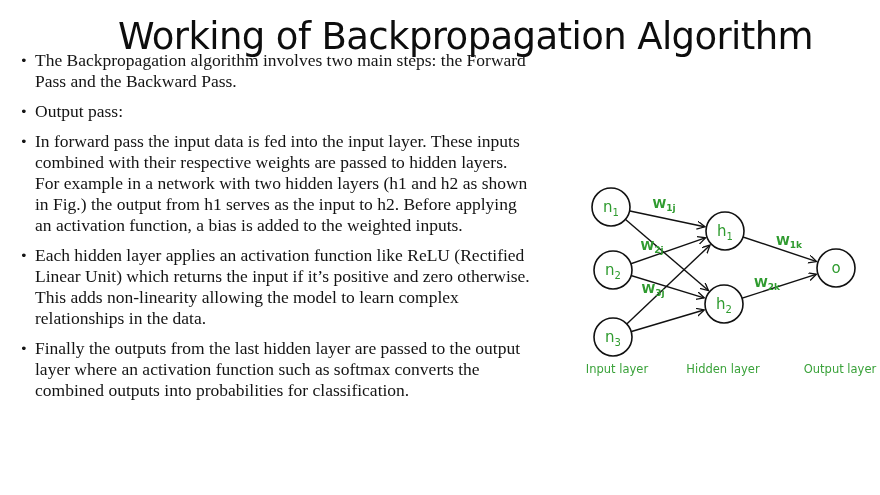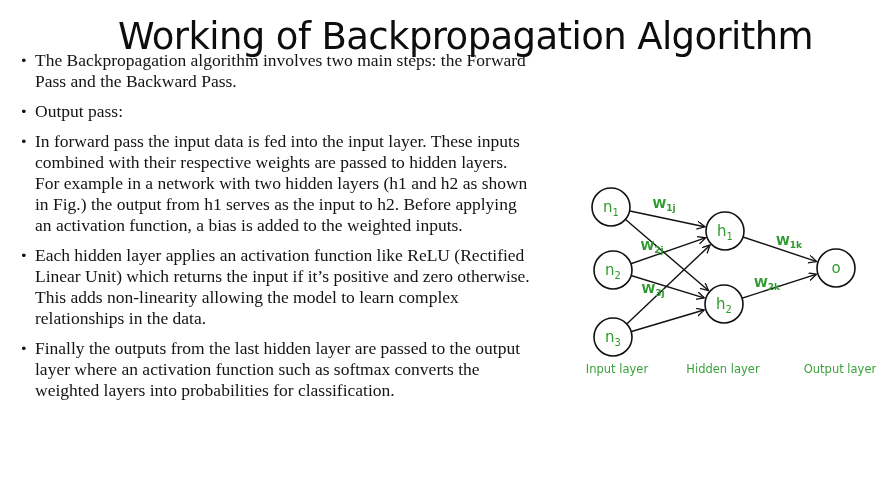--- a/index.html
+++ b/index.html
@@ -76,21 +76,21 @@
     <li>
       <span class="dot">•</span>
       <span class="txt">In forward pass the input data is fed into the input layer. These inputs combined with their respective weights are passed to hidden layers. For example in a network with two hidden layers (h1 and h2 as shown in Fig.) the output from h1 serves as the input to h2. Before applying an activation function, a bias is added to the weighted inputs.</span>
     </li>
     <li>
       <span class="dot">•</span>
       <span class="txt">Each hidden layer applies an activation function like ReLU (Rectified Linear Unit) which returns the input if it’s positive and zero otherwise. This adds non-linearity allowing the model to learn complex relationships in the data.</span>
     </li>
     <li>
       <span class="dot">•</span>
-      <span class="txt">Finally the outputs from the last hidden layer are passed to the output layer where an activation function such as softmax converts the weighted layers into probabilities for classification.</span>
+      <span class="txt">Finally the outputs from the last hidden layer are passed to the output layer where an activation function such as softmax converts the combined outputs into probabilities for classification.</span>
     </li>
   </ul>
 
   <div class="diagram">
     <svg width="330" height="230" viewBox="0 0 330 230">
       <defs>
         <marker id="arrow" markerWidth="10" markerHeight="10" refX="7.5" refY="4" orient="auto" markerUnits="userSpaceOnUse">
           <path d="M0,0 L8,4 L0,8" fill="none" stroke="#111111" stroke-width="1.3"></path>
         </marker>
       </defs>

